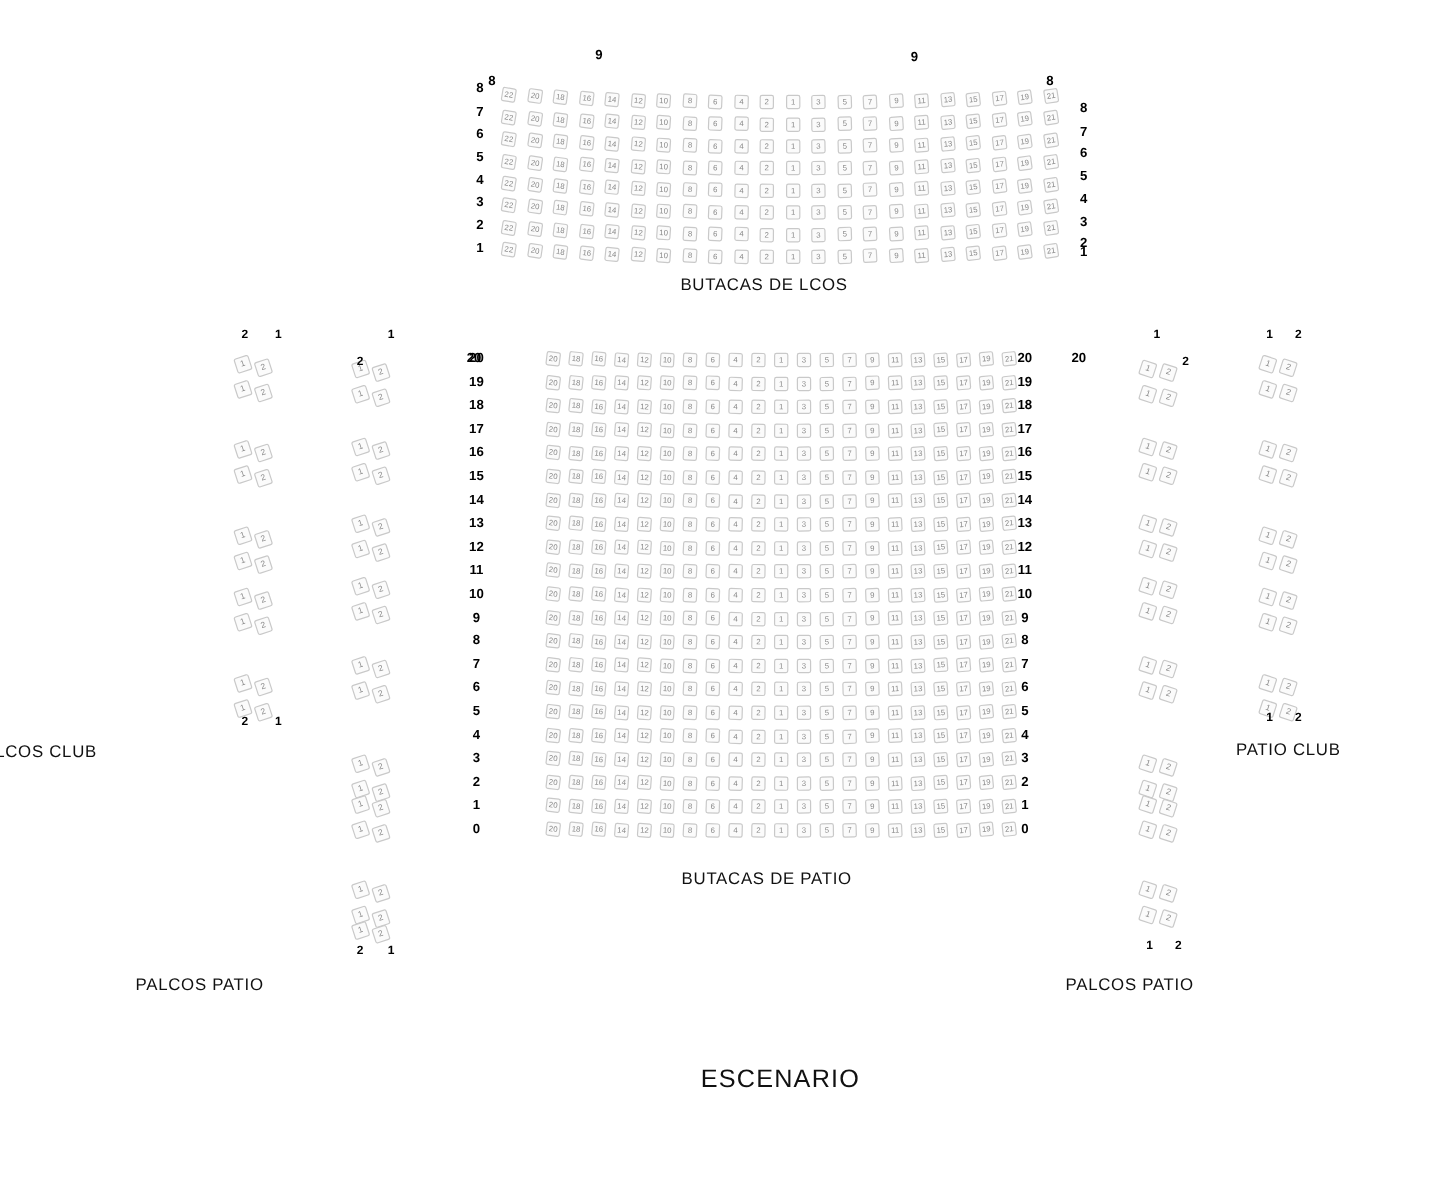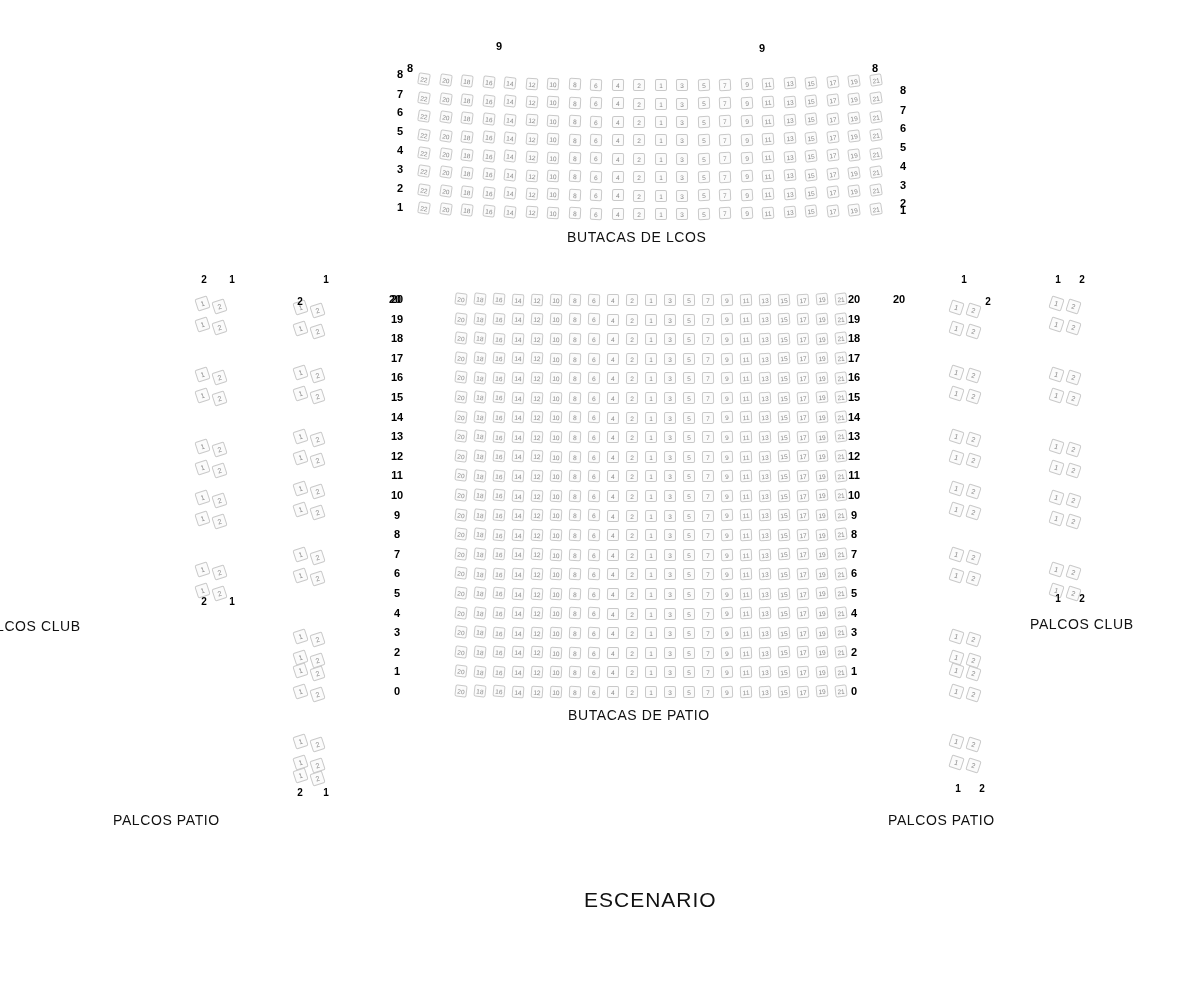--- a/index.html
+++ b/index.html
@@ -762,21 +762,21 @@
     <div class="rownum" style="left: 388px; top: 626.2px; width: 18px;">3</div>
     <div class="rownum" style="left: 845px; top: 626.2px; width: 18px;">3</div>
     <div class="rownum" style="left: 388px; top: 645.8px; width: 18px;">2</div>
     <div class="rownum" style="left: 845px; top: 645.8px; width: 18px;">2</div>
     <div class="rownum" style="left: 388px; top: 665.4px; width: 18px;">1</div>
     <div class="rownum" style="left: 845px; top: 665.4px; width: 18px;">1</div>
     <div class="rownum" style="left: 388px; top: 685px; width: 18px;">0</div>
     <div class="rownum" style="left: 845px; top: 685px; width: 18px;">0</div>
     <div class="rownum" style="left: 386px; top: 293px; width: 18px;">20</div>
     <div class="rownum" style="left: 890px; top: 293px; width: 18px;">20</div>
-    <div class="section-label" style="left: 568px; top: 707px;">BUTACAS DE PATIO</div>
+    <div class="section-label" style="left: 568px; top: 724px;">BUTACAS DE PATIO</div>
     <div class="seat" style="left: 196px; top: 297px; transform: rotate(-18deg);">1</div>
     <div class="seat" style="left: 213px; top: 300px; transform: rotate(-18deg);">2</div>
     <div class="seat" style="left: 196px; top: 318px; transform: rotate(-18deg);">1</div>
     <div class="seat" style="left: 213px; top: 321px; transform: rotate(-18deg);">2</div>
     <div class="seat" style="left: 196px; top: 368px; transform: rotate(-18deg);">1</div>
     <div class="seat" style="left: 213px; top: 371px; transform: rotate(-18deg);">2</div>
     <div class="seat" style="left: 196px; top: 389px; transform: rotate(-18deg);">1</div>
     <div class="seat" style="left: 213px; top: 392px; transform: rotate(-18deg);">2</div>
     <div class="seat" style="left: 196px; top: 440px; transform: rotate(-18deg);">1</div>
     <div class="seat" style="left: 213px; top: 443px; transform: rotate(-18deg);">2</div>
@@ -886,17 +886,17 @@
     <div class="seat" style="left: 1067px; top: 515px; transform: rotate(18deg);">2</div>
     <div class="seat" style="left: 1050px; top: 563px; transform: rotate(18deg);">1</div>
     <div class="seat" style="left: 1067px; top: 566px; transform: rotate(18deg);">2</div>
     <div class="seat" style="left: 1050px; top: 584px; transform: rotate(18deg);">1</div>
     <div class="seat" style="left: 1067px; top: 587px; transform: rotate(18deg);">2</div>
     <div class="boxnum" style="left: 1052px; top: 274px; width: 12px;">1</div>
     <div class="boxnum" style="left: 1076px; top: 274px; width: 12px;">2</div>
     <div class="boxnum" style="left: 1052px; top: 593px; width: 12px;">1</div>
     <div class="boxnum" style="left: 1076px; top: 593px; width: 12px;">2</div>
     <div class="section-label" style="left: -4px; top: 618px;">LCOS CLUB</div>
-    <div class="section-label" style="left: 1030px; top: 616px;">PALCOS CLUB</div>
+    <div class="section-label" style="left: 1030px; top: 616px;">PATIO CLUB</div>
     <div class="section-label" style="left: 113px; top: 812px;">PALCOS PATIO</div>
     <div class="section-label" style="left: 888px; top: 812px;">PALCOS PATIO</div>
     <div class="escenario-label" style="left: 584px; top: 888px;">ESCENARIO</div>
   </div>
 
 </body></html>

